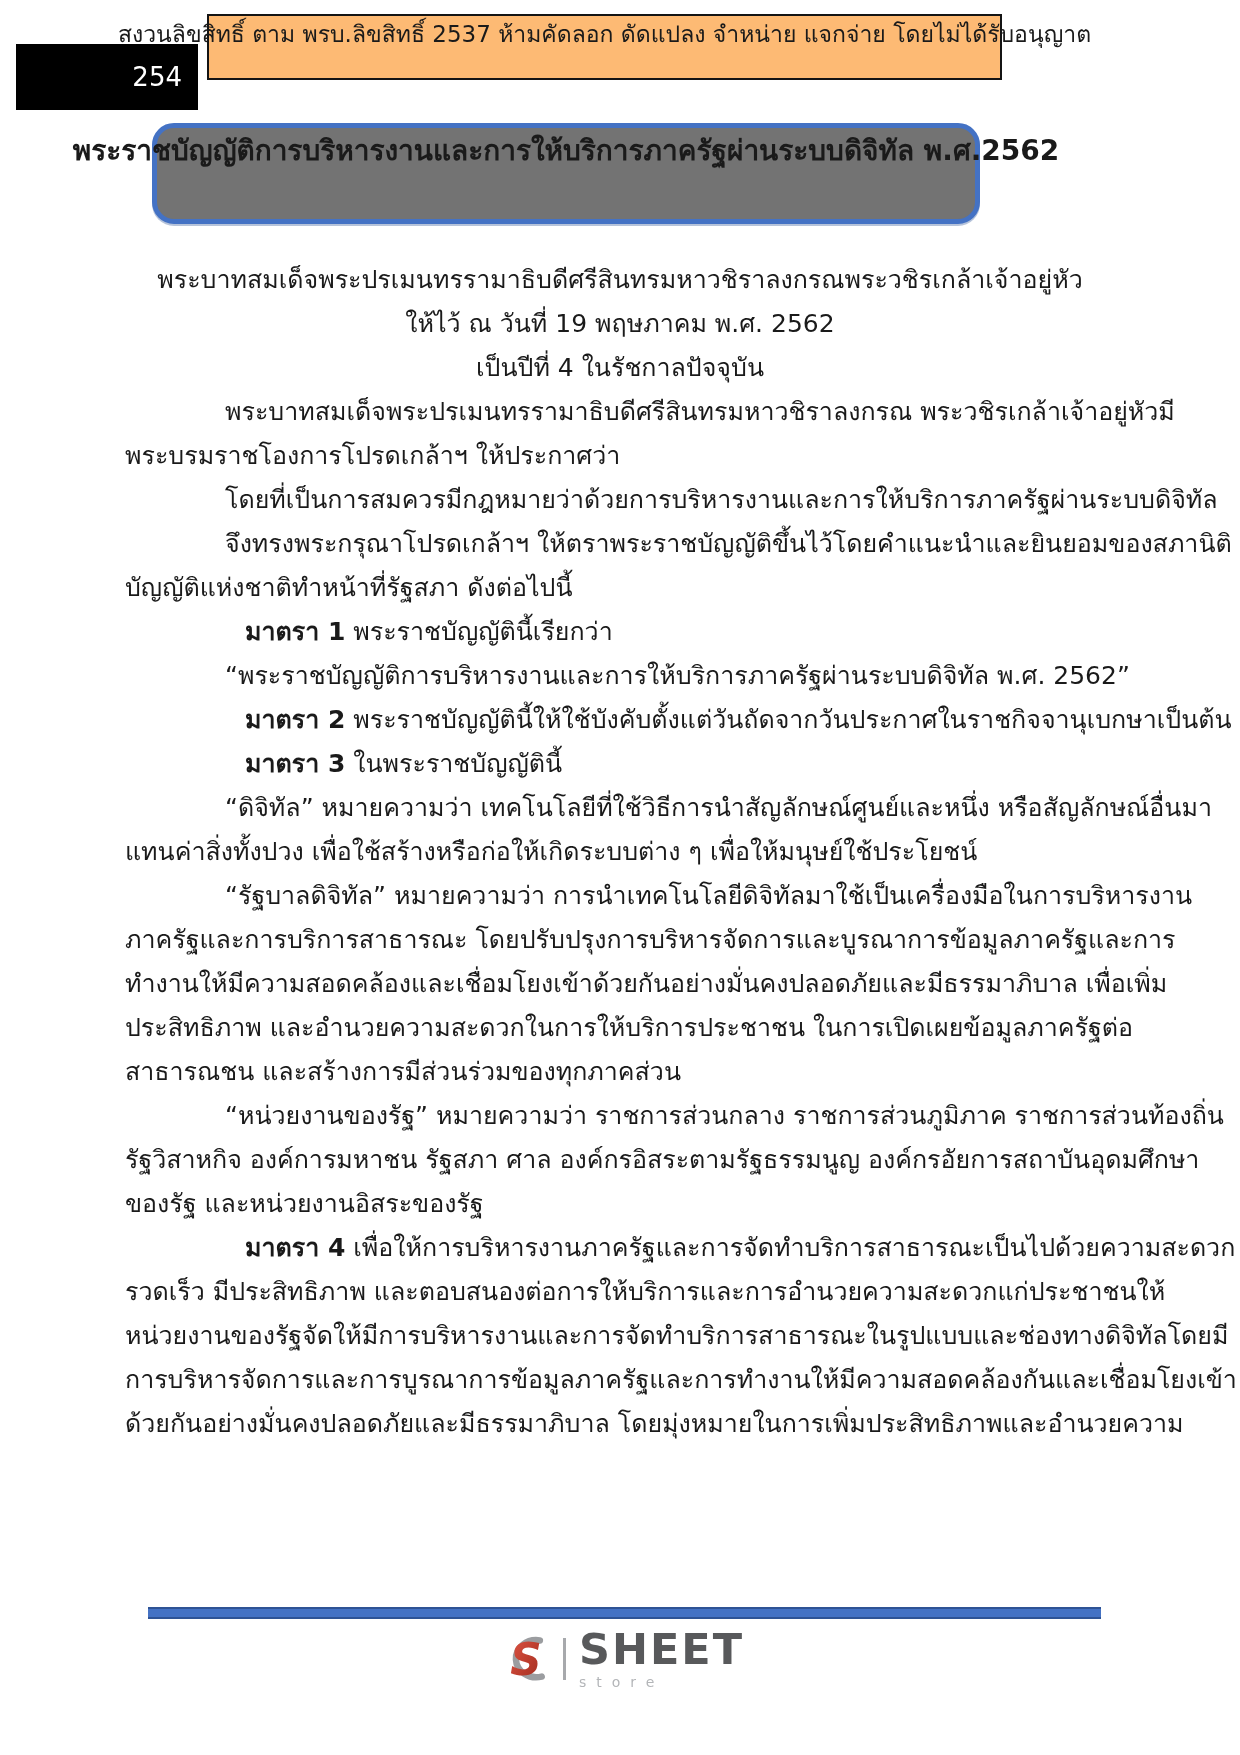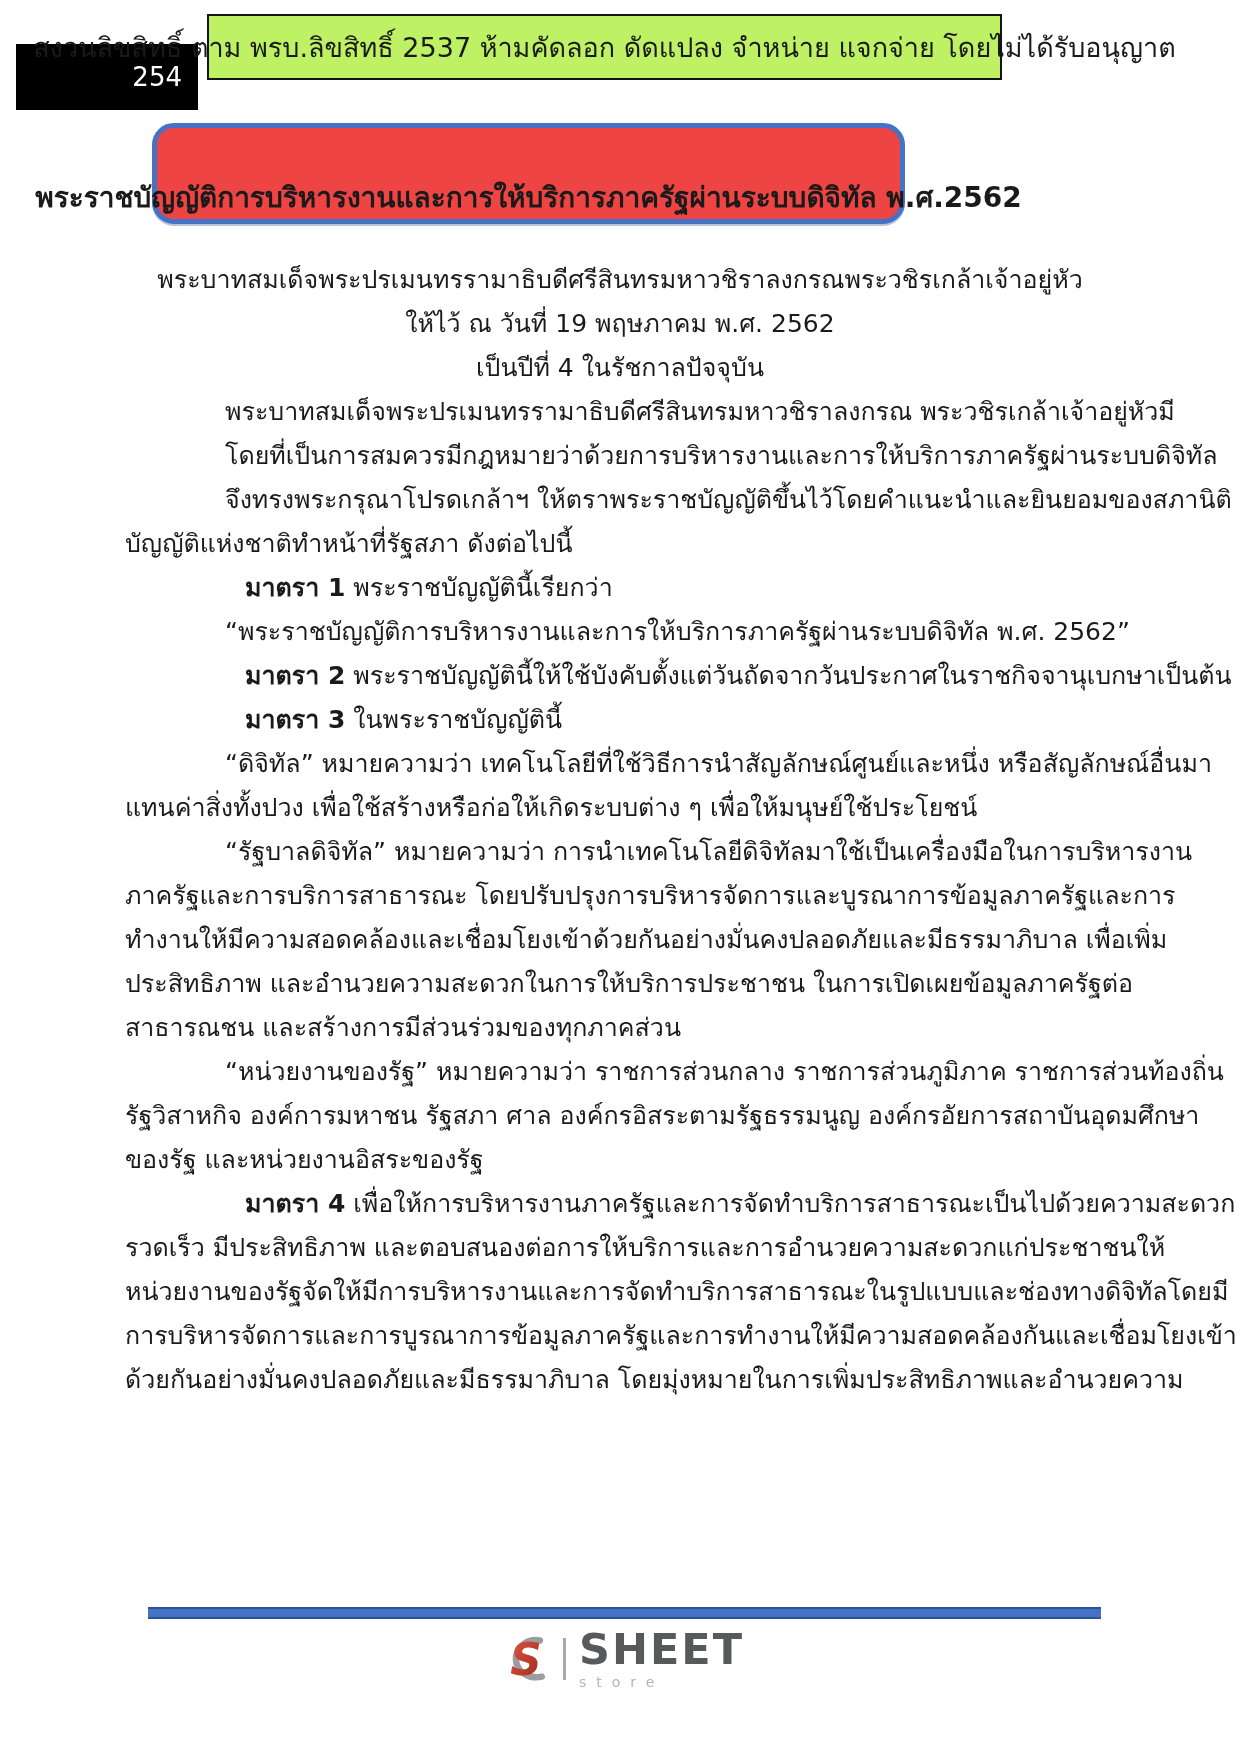--- a/index.html
+++ b/index.html
@@ -27,41 +27,40 @@
     box-sizing: border-box;
     font-size: 26px;
   }
 
   
   .copyright-box {
     position: absolute;
     left: 207px; top: 14px;
     width: 795px; height: 66px;
     border: 2px solid #141414;
-    background: #bef264;
+    background: #fdba74;
     display: flex;
-    align-items: center;
     justify-content: center;
     box-sizing: border-box;
-    font-size: 27px;
+    font-size: 23px;
     white-space: nowrap;
   }
 
   
   .title-box {
     position: absolute;
     left: 152px; top: 123px;
-    width: 753px; height: 101px;
+    width: 828px; height: 101px;
     border: 5px solid #4472C4;
     border-radius: 22px;
     box-sizing: border-box;
-    background: #ef4444;
+    background: #737373;
     box-shadow: 0 2px 0 rgba(47,83,149,0.35);
     display: flex;
-    align-items: flex-end;
+    align-items: flex-start;
     justify-content: center;
   }
   .title-box .title {
     font-size: 28px;
     font-weight: bold;
     white-space: nowrap;
   }
 
   
   .body-text {
@@ -134,20 +133,21 @@
 
   <div class="title-box">
     <span class="title">พระราชบัญญัติการบริหารงานและการให้บริการภาครัฐผ่านระบบดิจิทัล พ.ศ.2562</span>
   </div>
 
   <div class="body-text" id="body-text">
       <div class="line center"><span>พระบาทสมเด็จพระปรเมนทรรามาธิบดีศรีสินทรมหาวชิราลงกรณพระวชิรเกล้าเจ้าอยู่หัว</span></div>
       <div class="line center"><span>ให้ไว้ ณ วันที่ 19 พฤษภาคม พ.ศ. 2562</span></div>
       <div class="line center"><span>เป็นปีที่ 4 ในรัชกาลปัจจุบัน</span></div>
       <div class="line indent"><span>พระบาทสมเด็จพระปรเมนทรรามาธิบดีศรีสินทรมหาวชิราลงกรณ พระวชิรเกล้าเจ้าอยู่หัวมี</span></div>
+      <div class="line"><span>พระบรมราชโองการโปรดเกล้าฯ ให้ประกาศว่า</span></div>
       <div class="line indent"><span>โดยที่เป็นการสมควรมีกฎหมายว่าด้วยการบริหารงานและการให้บริการภาครัฐผ่านระบบดิจิทัล</span></div>
       <div class="line indent"><span>จึงทรงพระกรุณาโปรดเกล้าฯ ให้ตราพระราชบัญญัติขึ้นไว้โดยคำแนะนำและยินยอมของสภานิติ</span></div>
       <div class="line"><span>บัญญัติแห่งชาติทำหน้าที่รัฐสภา ดังต่อไปนี้</span></div>
       <div class="line indent"><span class="bold">มาตรา 1</span><span> พระราชบัญญัตินี้เรียกว่า</span></div>
       <div class="line indent"><span>“พระราชบัญญัติการบริหารงานและการให้บริการภาครัฐผ่านระบบดิจิทัล พ.ศ. 2562”</span></div>
       <div class="line indent"><span class="bold">มาตรา 2</span><span> พระราชบัญญัตินี้ให้ใช้บังคับตั้งแต่วันถัดจากวันประกาศในราชกิจจานุเบกษาเป็นต้น</span></div>
       <div class="line indent"><span class="bold">มาตรา 3</span><span> ในพระราชบัญญัตินี้</span></div>
       <div class="line indent"><span>“ดิจิทัล” หมายความว่า เทคโนโลยีที่ใช้วิธีการนำสัญลักษณ์ศูนย์และหนึ่ง หรือสัญลักษณ์อื่นมา</span></div>
       <div class="line"><span>แทนค่าสิ่งทั้งปวง เพื่อใช้สร้างหรือก่อให้เกิดระบบต่าง ๆ เพื่อให้มนุษย์ใช้ประโยชน์</span></div>
       <div class="line indent"><span>“รัฐบาลดิจิทัล” หมายความว่า การนำเทคโนโลยีดิจิทัลมาใช้เป็นเครื่องมือในการบริหารงาน</span></div>

